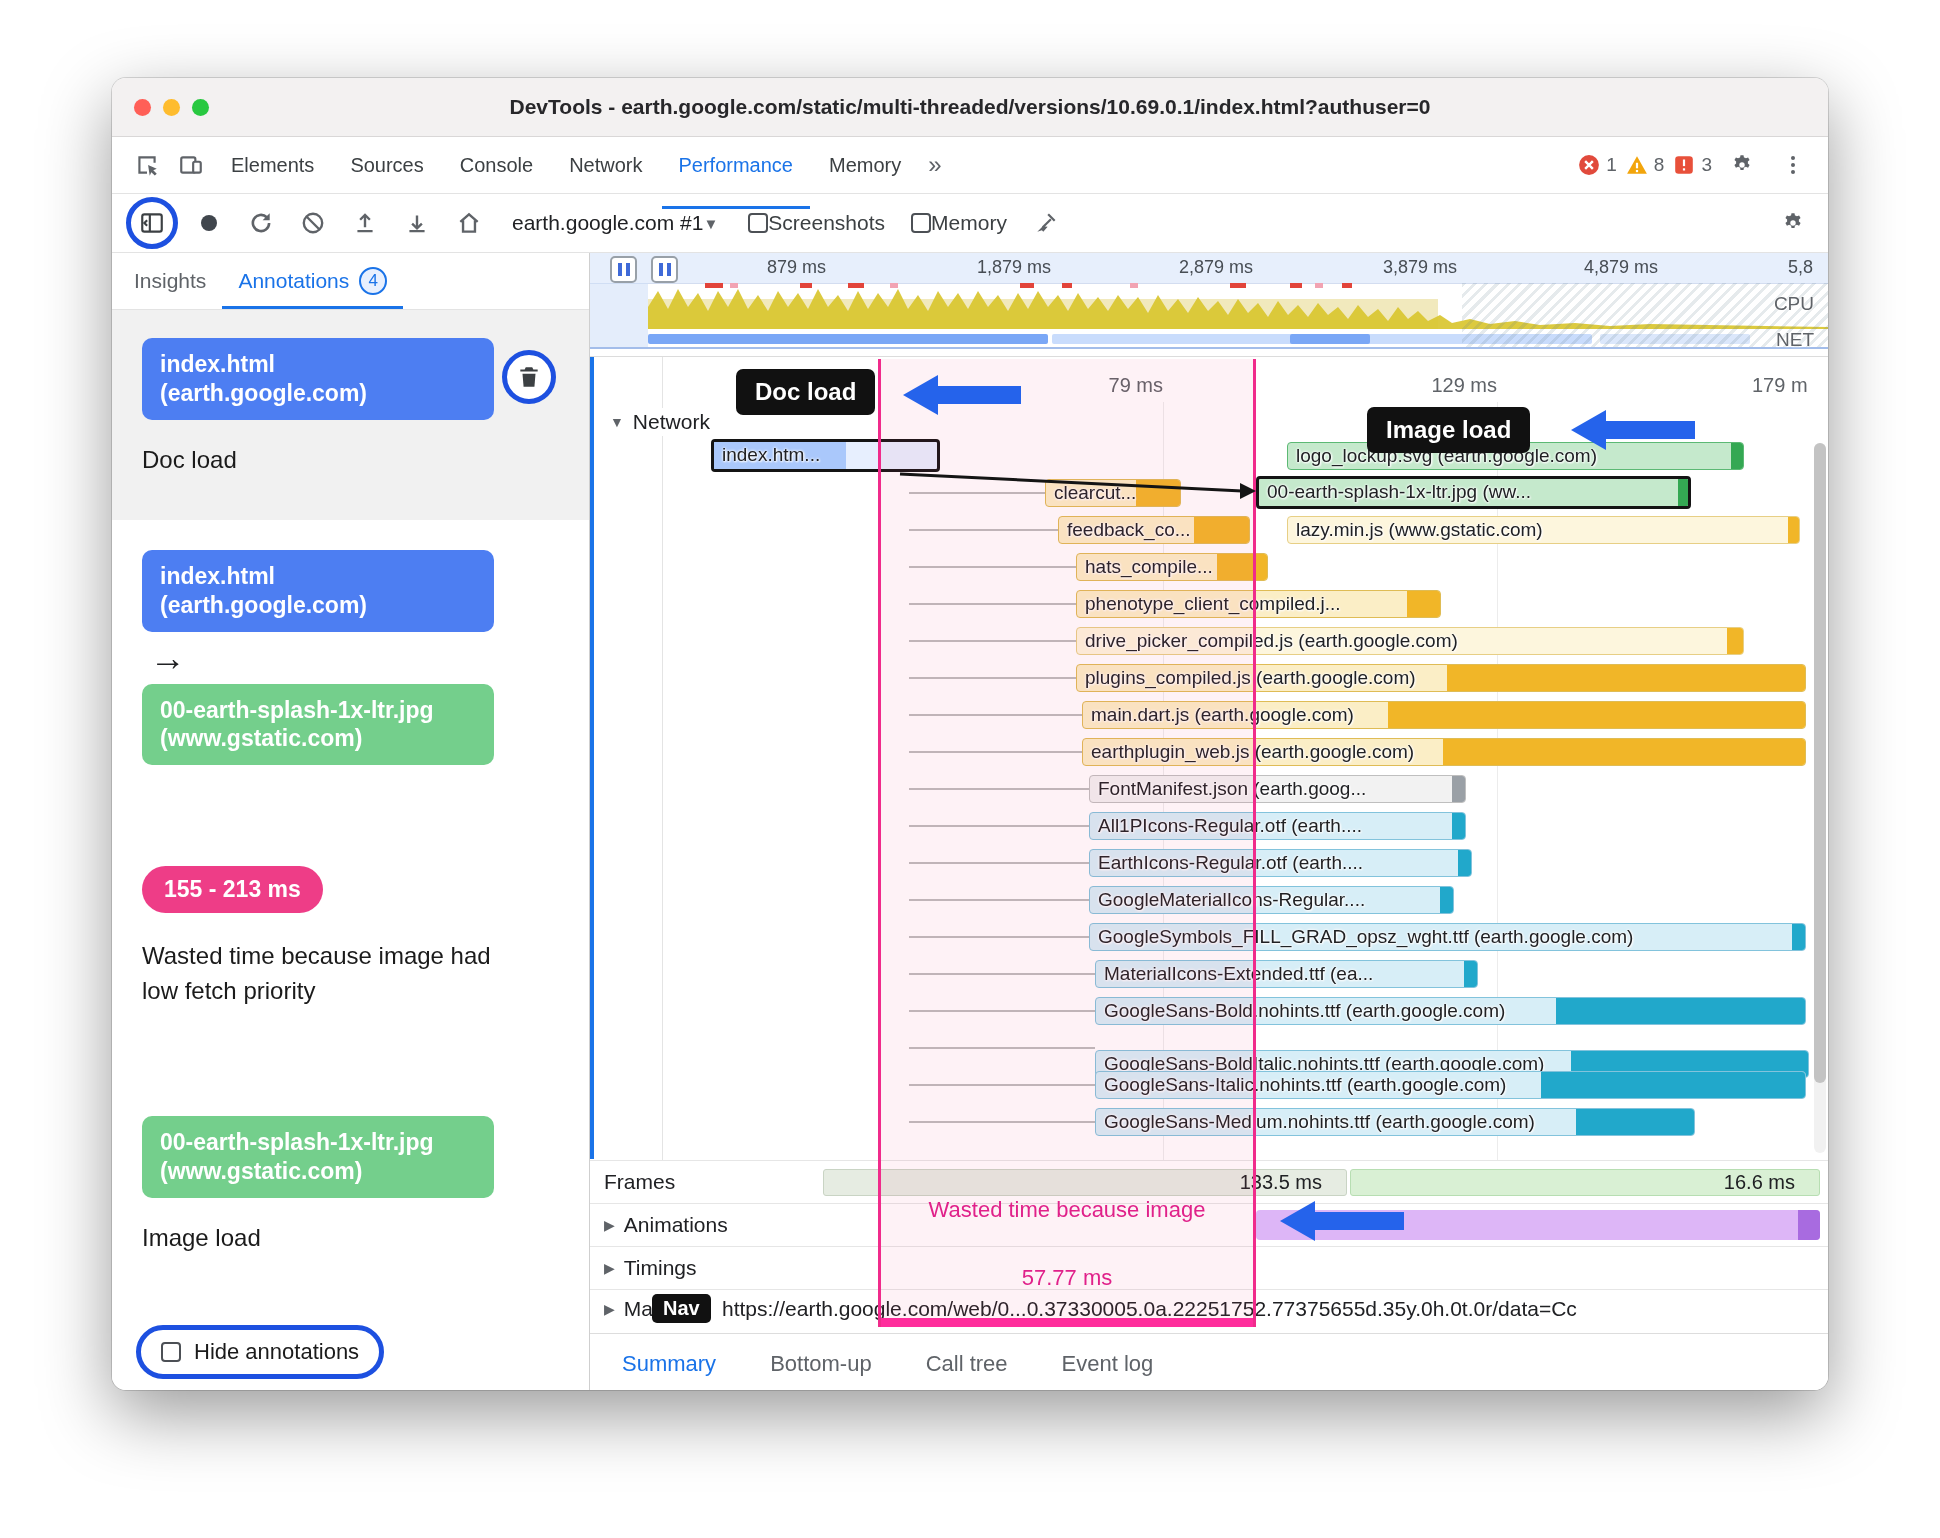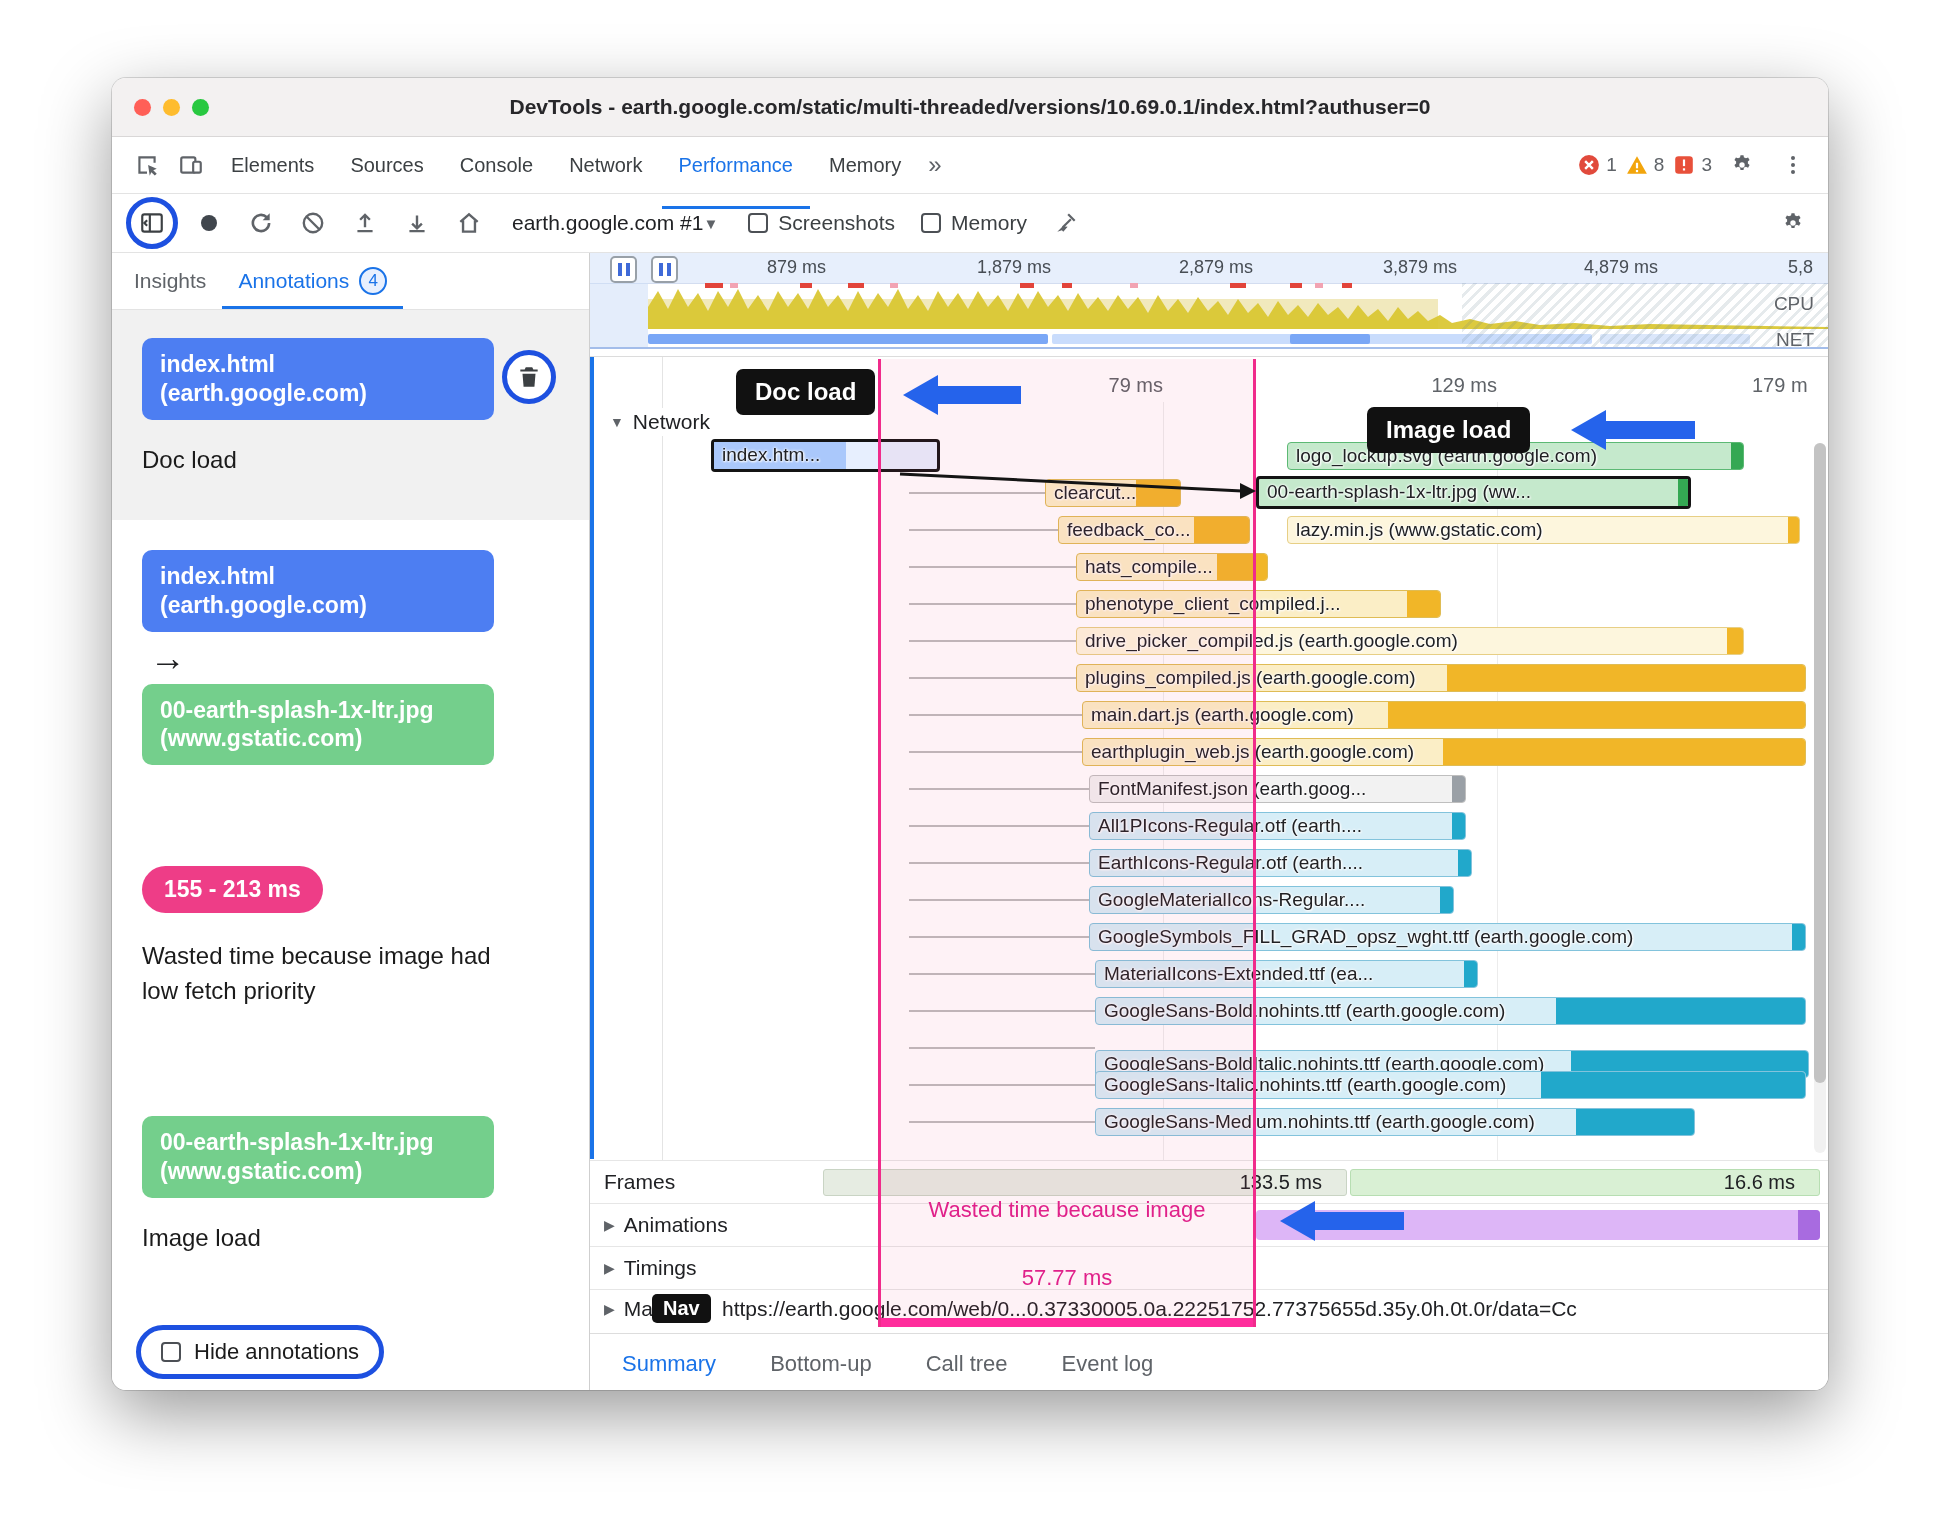--- a/index.html
+++ b/index.html
@@ -18,21 +18,21 @@
   .tab{padding:16px 17px;font-size:20px;color:#3c4043;height:56px;line-height:56px;white-space:nowrap;}
   .tab.active{color:#1a73e8;box-shadow:inset 0 -3px 0 #1a73e8;}
   .more-tabs{font-size:24px;color:#5f6368;padding:0 8px;}
   .right-cluster{margin-left:auto;display:flex;align-items:center;gap:9px;}
   .badge{display:flex;align-items:center;gap:6px;font-size:19px;color:#5f6368;}
   
   .perfbar{height:58px;display:flex;align-items:center;gap:10px;padding:0 14px;border-bottom:1px solid #e3e3e3;background:#fff;}
   .icon-ring{width:52px;height:52px;border:5px solid #1d50e0;border-radius:50%;display:flex;align-items:center;justify-content:center;flex:none;box-sizing:border-box;}
   .select{display:flex;align-items:center;gap:0;font-size:21px;color:#202124;padding:0 12px;}
   .chev{font-size:15px;color:#5f6368;}
-  .check{display:flex;align-items:center;gap:10px;font-size:21px;color:#3c4043;padding:0 8px;}
+  .check{display:flex;align-items:center;font-size:21px;color:#3c4043;padding:0 8px;}
   .checkbox{width:20px;height:20px;border:2px solid #4c5055;border-radius:4px;background:#fff;flex:none;box-sizing:border-box;}
   .spacer{flex:1;}
   
   .main{display:flex;height:1140px;}
   .sidebar{width:478px;border-right:1px solid #cfcfcf;display:flex;flex-direction:column;background:#fff;flex:none;box-sizing:border-box;}
   .sidebar-tabs{height:56px;border-bottom:1px solid #e3e3e3;display:flex;align-items:center;padding:0 6px;flex:none;}
   .sidebar-tab{padding:0 16px;font-size:21px;color:#5f6368;height:56px;display:flex;align-items:center;gap:10px;}
   .sidebar-tab.active{color:#1a73e8;box-shadow:inset 0 -3px 0 #1a73e8;}
   .count-badge{min-width:28px;height:28px;border-radius:50%;border:2px solid #1a73e8;color:#1a73e8;display:flex;align-items:center;justify-content:center;font-size:17px;background:#e8f0fe;box-sizing:border-box;}
   .sidebar-body{position:relative;flex:1;}

